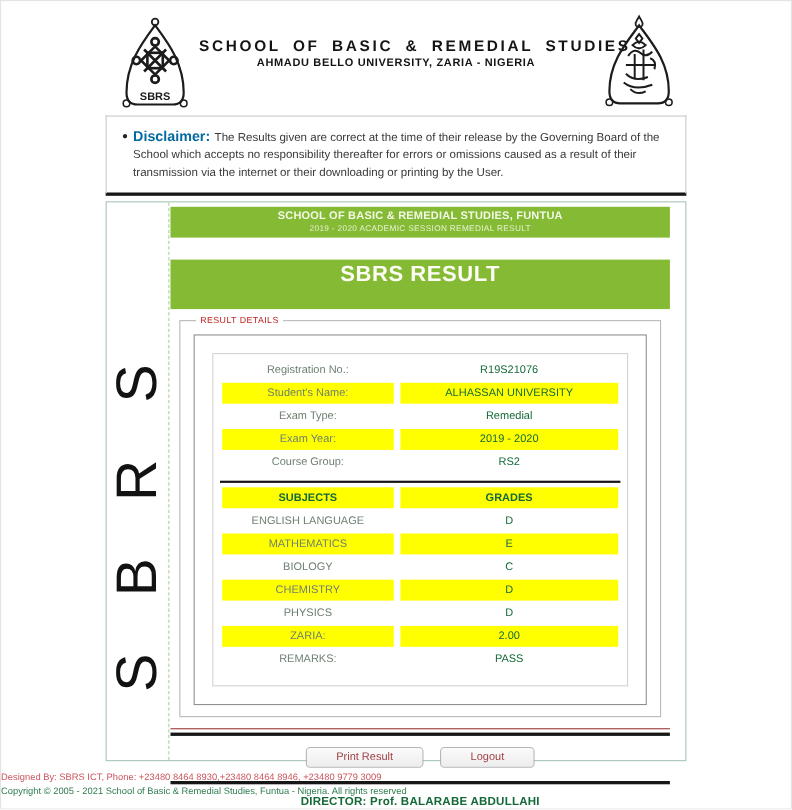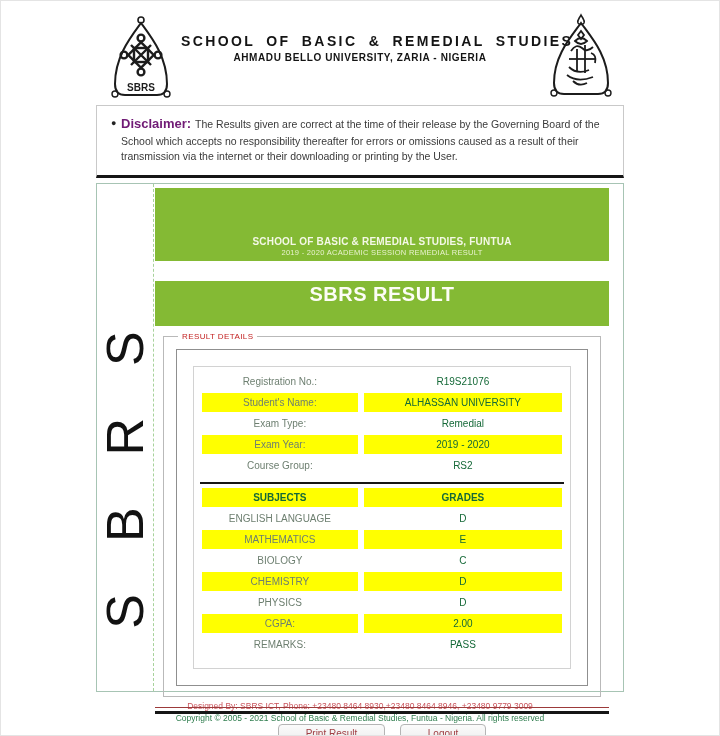--- a/index.html
+++ b/index.html
@@ -12,32 +12,32 @@
   .logo-right{position:absolute;right:102px;top:10px;}
   .head-titles{position:absolute;left:180px;right:180px;top:32px;text-align:center;color:#141414;}
   .head-title{font-size:14px;font-weight:bold;letter-spacing:2.4px;word-spacing:5px;white-space:nowrap;}
   .head-sub{font-size:10px;font-weight:bold;letter-spacing:.6px;margin-top:3px;white-space:nowrap;}
 
   
   .disclaimer{margin:0 95px;border:1px solid #c9c9c9;border-bottom:3px solid #161616;
     padding:8px 12px 10px 10px;font-size:10.5px;color:#3a3a3a;line-height:1.5;}
   .disc-inner{padding-left:14px;position:relative;}
   .bullet{position:absolute;left:4px;top:3px;font-size:9px;color:#222;}
-  .disc-label{color:#701a75;font-weight:bold;font-size:13px;margin-right:4px;}
+  .disc-label{color:#0369a1;font-weight:bold;font-size:13px;margin-right:4px;}
 
   
   .panel{position:relative;margin:5px 95px 0;height:507px;border:1px solid #a7c4b4;background:#fff;}
   .sidebar{position:absolute;left:0;top:70px;width:56px;height:400px;}
   .sbrs-vert{position:absolute;left:50%;top:50%;transform:translate(-50%,-50%) rotate(-90deg);
     white-space:nowrap;font-size:52px;letter-spacing:52px;color:#121212;font-weight:500;}
   .content{margin-left:56px;border-left:1px dashed #a8d29b;padding:4px 14px 0 1px;height:100%;box-sizing:border-box;}
 
   .gbar{background:#84ba34;color:#f4f8e6;text-align:center;}
   .gbar1{padding:3px 0 4px;}
-  .gbar1 .l1{font-size:10px;font-weight:bold;letter-spacing:.2px;margin-top:45px;}
+  .gbar1 .l1{font-size:10px;font-weight:bold;letter-spacing:.2px;}
   .gbar1 .l2{font-size:7.5px;font-weight:normal;color:#e9f2cf;margin-top:1px;letter-spacing:.3px;}
   .gbar2{margin-top:20px;padding:2px 0 20px;font-size:20px;font-weight:bold;color:#fdfdf6;letter-spacing:.5px;}
 
   fieldset.result-fs{border:1px solid #b9b9b9;margin:6px 8px 0;padding:8px 12px 10px;}
   fieldset.result-fs legend{font-size:8px;font-weight:normal;color:#c21f1f;letter-spacing:.4px;padding:0 4px;margin-left:2px;}
   .result-box{border:1px solid #8f8f8f;padding:16px;background:#fff;}
   .result-box-inner{border:1px solid #d2d2d2;padding:3px 2px 12px;}
 
   table.dt{width:100%;border-collapse:separate;border-spacing:6px 2px;font-size:10px;}
   table.dt td{height:15px;text-align:center;vertical-align:middle;padding:2px 2px;}
@@ -54,21 +54,21 @@
 
   .btn-row{text-align:center;margin-top:9px;}
   .btn{display:inline-block;font-family:"Liberation Sans",sans-serif;font-size:10px;color:#a04045;
     background:linear-gradient(#fbfbfb,#ededed);border:1px solid #b5b5b5;border-radius:4px;
     padding:3px 27px;margin:0 5px;cursor:pointer;}
 
   .director{margin-top:10px;text-align:center;font-size:10.5px;font-weight:bold;color:#156938;letter-spacing:.2px;}
   .sig-wrap{text-align:center;margin-top:4px;}
 
   
-  .footer{text-align:center;margin-top:8px;font-size:8.5px;line-height:1.45;}
+  .footer{margin-top:8px;font-size:8.5px;line-height:1.45;}
   .foot1{color:#c9545c;}
   .foot2{color:#2f7d4e;}
 
   svg .ink{stroke:#1c1c1c;fill:none;}
 </style>
 </head>
 <body>
 
 <div class="page">
 
@@ -188,21 +188,21 @@
               </tr>
               <tr class="hl">
                 <td class="lbl">CHEMISTRY</td>
                 <td class="val">D</td>
               </tr>
               <tr>
                 <td class="lbl">PHYSICS</td>
                 <td class="val">D</td>
               </tr>
               <tr class="hl">
-                <td class="lbl">CGPA:</td>
+                <td class="lbl">ZARIA:</td>
                 <td class="val">2.00</td>
               </tr>
               <tr>
                 <td class="lbl">REMARKS:</td>
                 <td class="val">PASS</td>
               </tr>
             </tbody>
               </table>
 
           </div>
@@ -212,20 +212,21 @@
       <div class="line-red"></div>
       <div class="line-black"></div>
 
       <div class="btn-row">
         <button class="btn">Print Result</button>
         <button class="btn">Logout</button>
       </div>
 
       <div class="line-black2"></div>
 
+      <div class="director">DIRECTOR: Prof. BALARABE ABDULLAHI</div>
 
       <div class="sig-wrap">
         <svg width="215" height="78" viewBox="0 0 215 78">
           <g class="ink" stroke-width="2" stroke-linecap="round">
             <path d="M22,42 C14,48 10,62 17,66 C24,70 30,60 27,50 C24,41 17,44 19,52 C21,60 30,58 38,52"></path>
             <path d="M44,48 l11,-3"></path>
             <path d="M60,45 l10,-3"></path>
             <path d="M74,44 C86,36 96,38 99,45 C102,51 92,56 88,49 C84,42 94,34 104,38 C112,41 110,50 118,46"></path>
             <path d="M118,46 C130,38 142,42 148,34 C154,24 166,14 158,10 C150,7 146,18 152,24 C158,30 170,26 176,18"></path>
             <path d="M148,34 C142,42 138,48 132,50"></path>

